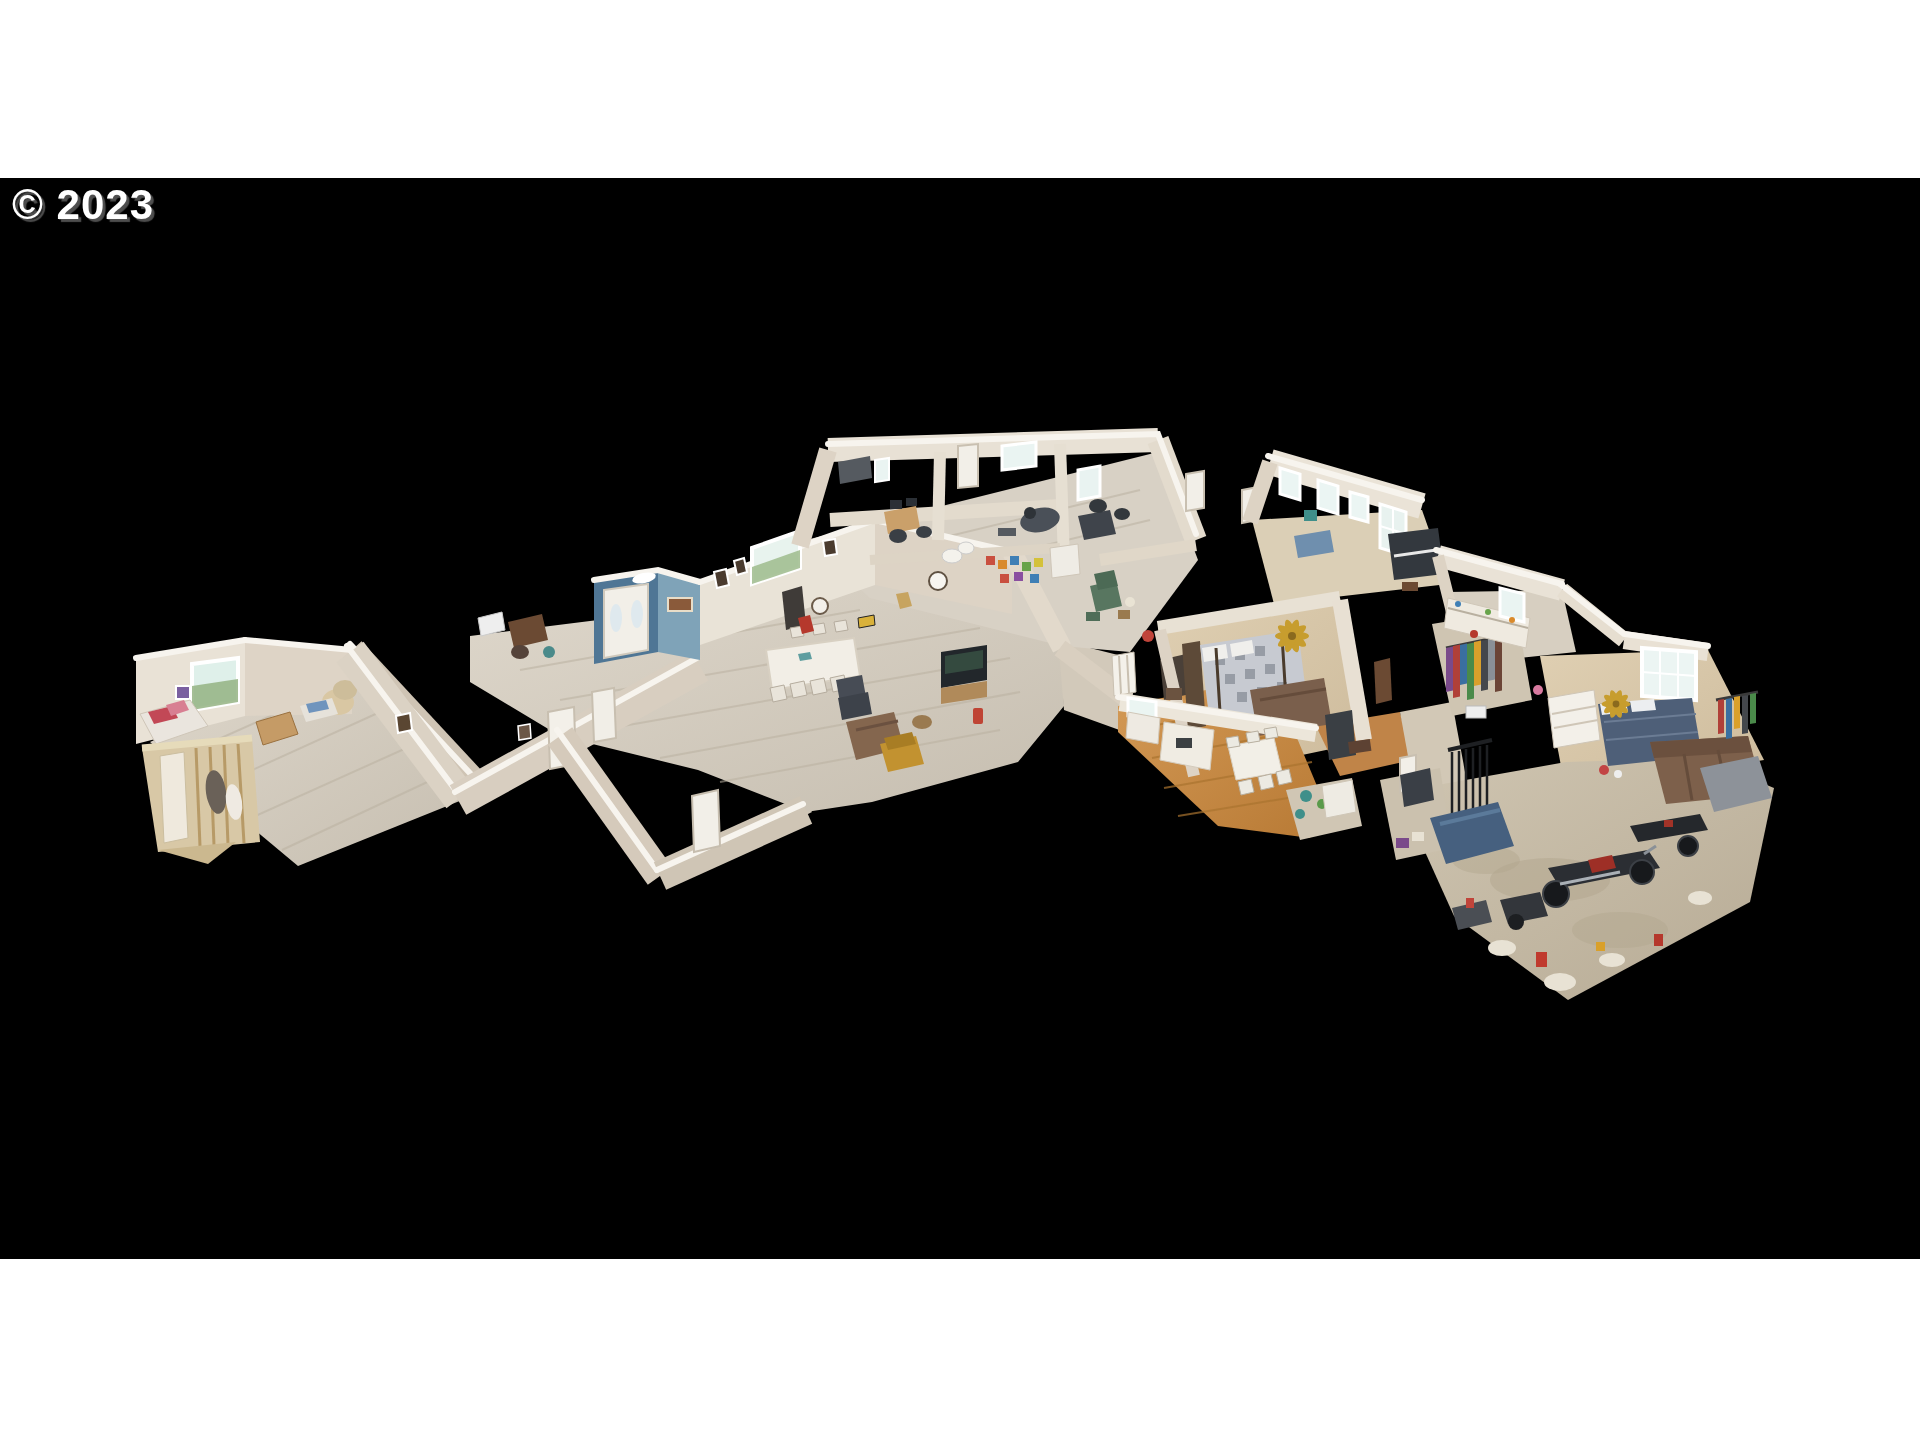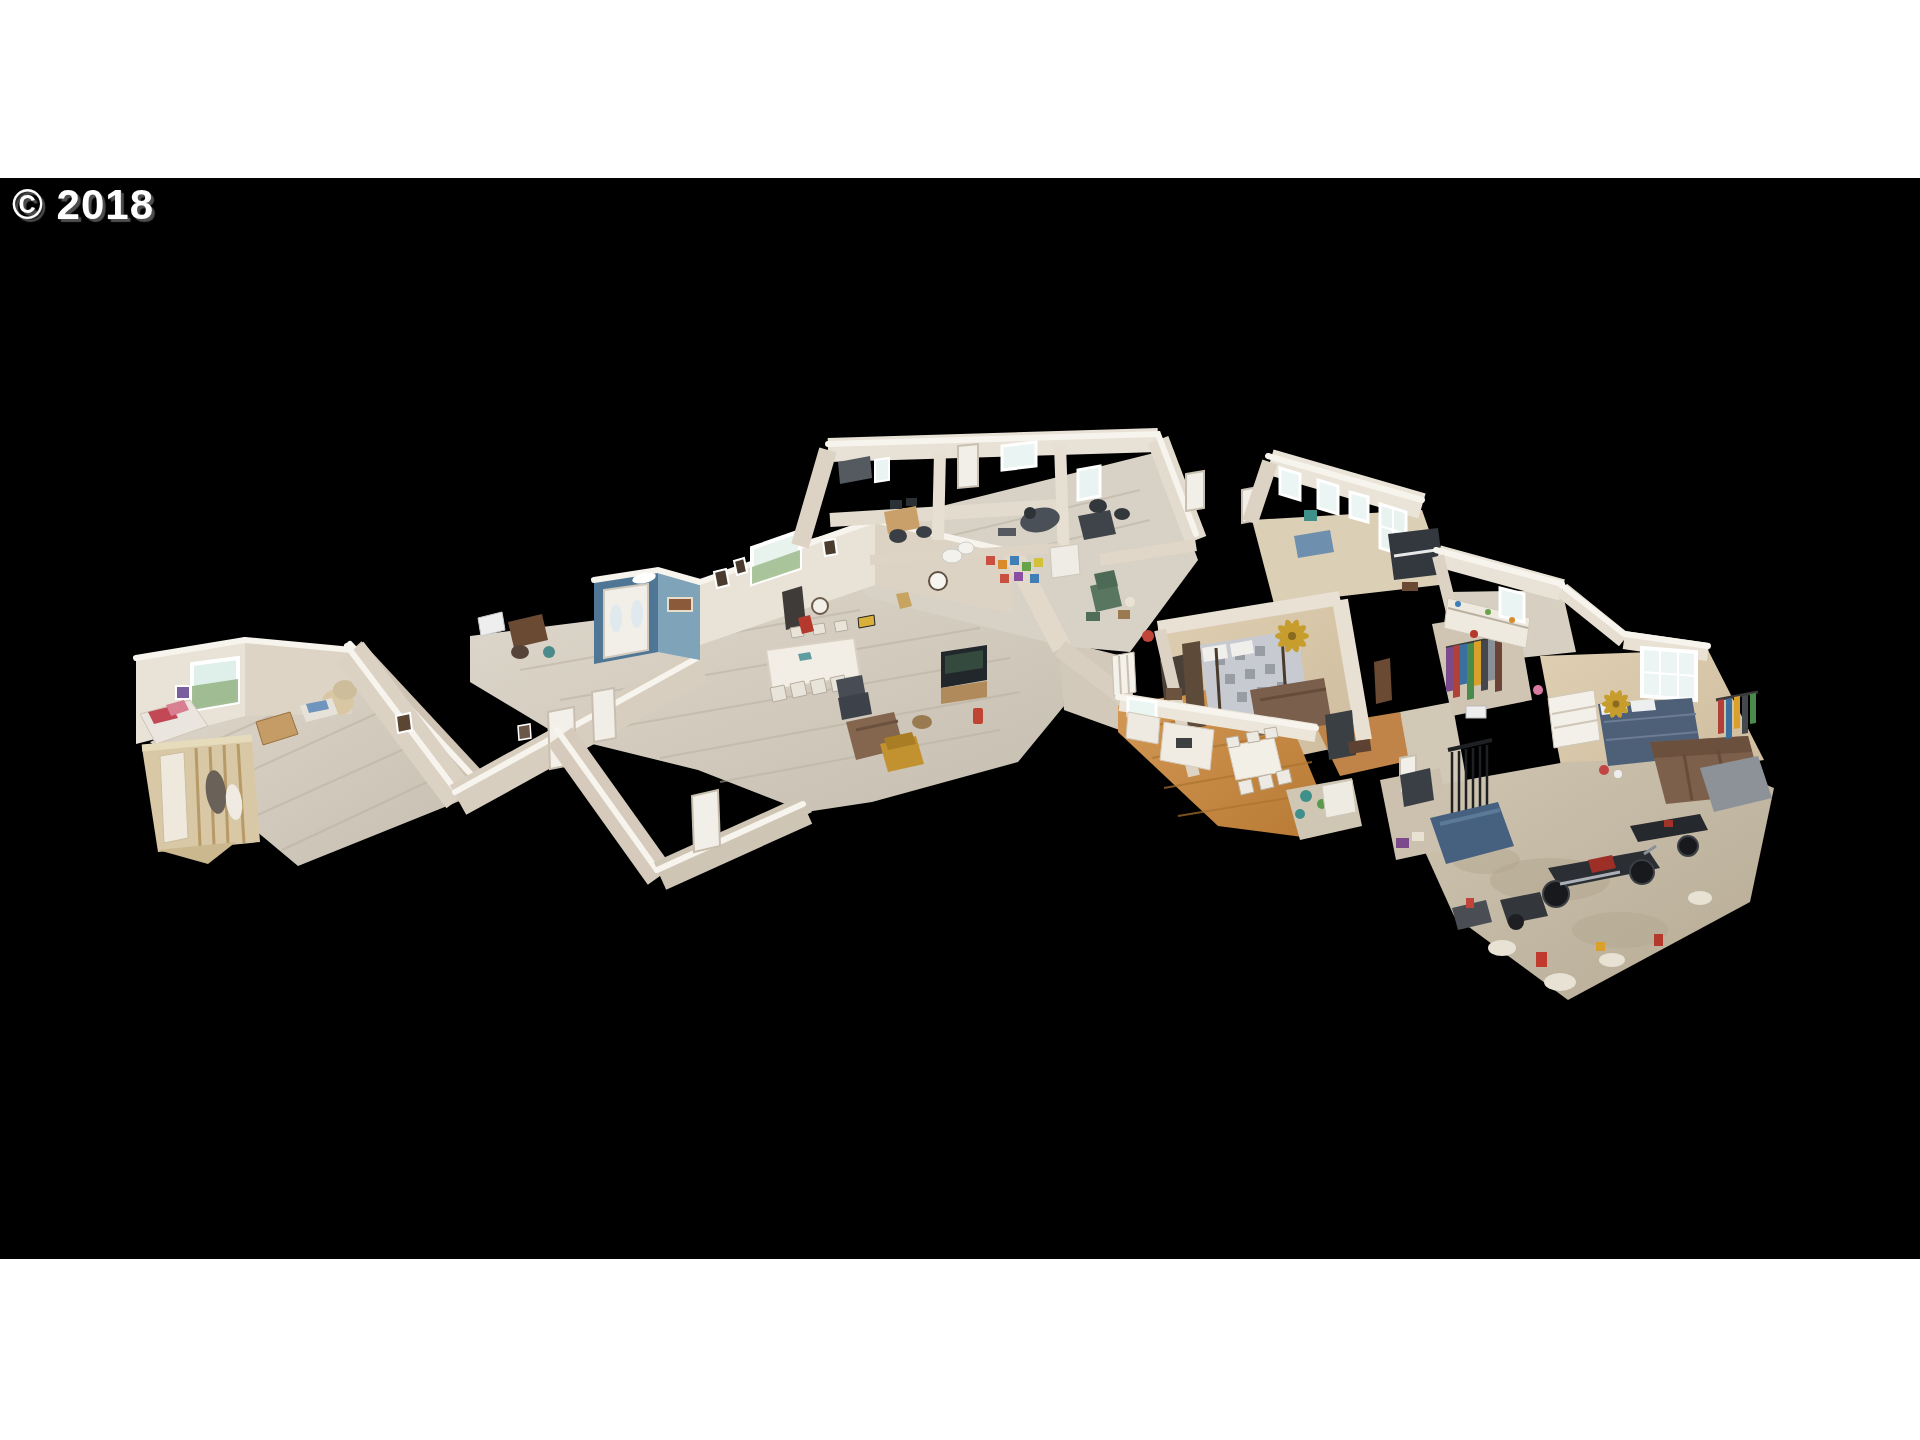--- a/index.html
+++ b/index.html
@@ -414,15 +414,15 @@
         <ellipse cx="1502" cy="948" rx="14" ry="8" fill="#e8e2d4"></ellipse>
         <ellipse cx="1560" cy="982" rx="16" ry="9" fill="#e8e2d4"></ellipse>
         <ellipse cx="1612" cy="960" rx="13" ry="7" fill="#e8e2d4"></ellipse>
         <ellipse cx="1700" cy="898" rx="12" ry="7" fill="#e8e2d4"></ellipse>
       </g>
 
     </g>
   </svg>
 
   <div class="watermark">
-    <span>© 2018</span>
+    <span>© 2023</span>
   </div>
 </div>
 
 </body></html>

